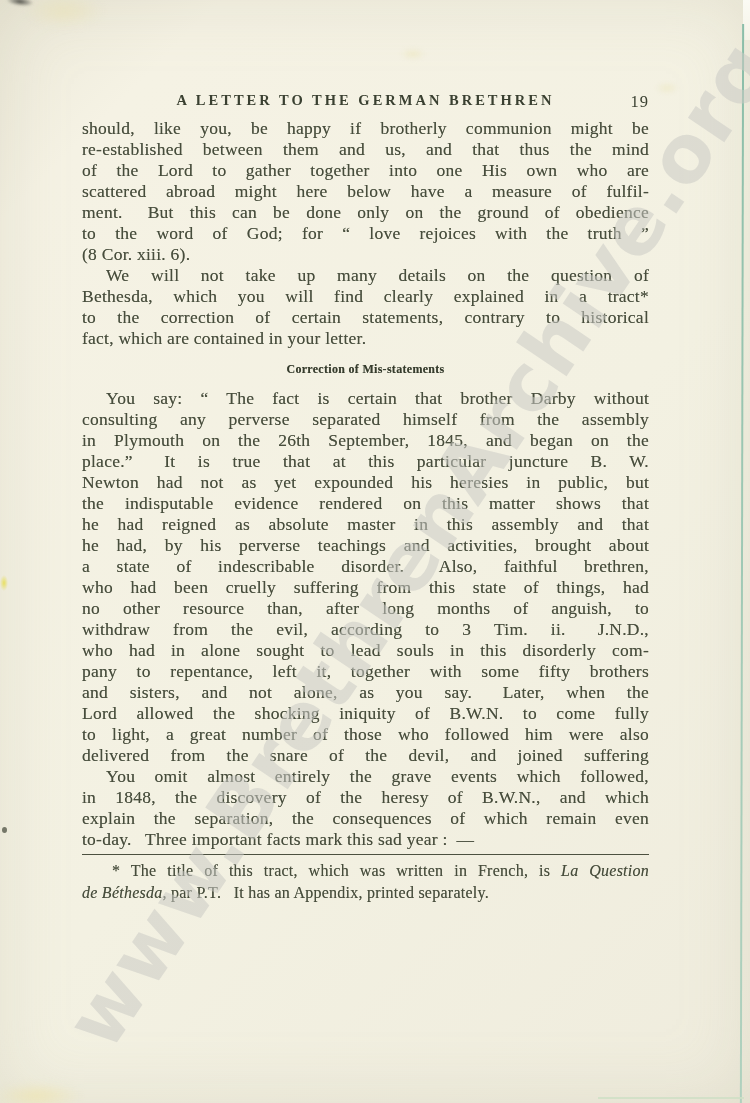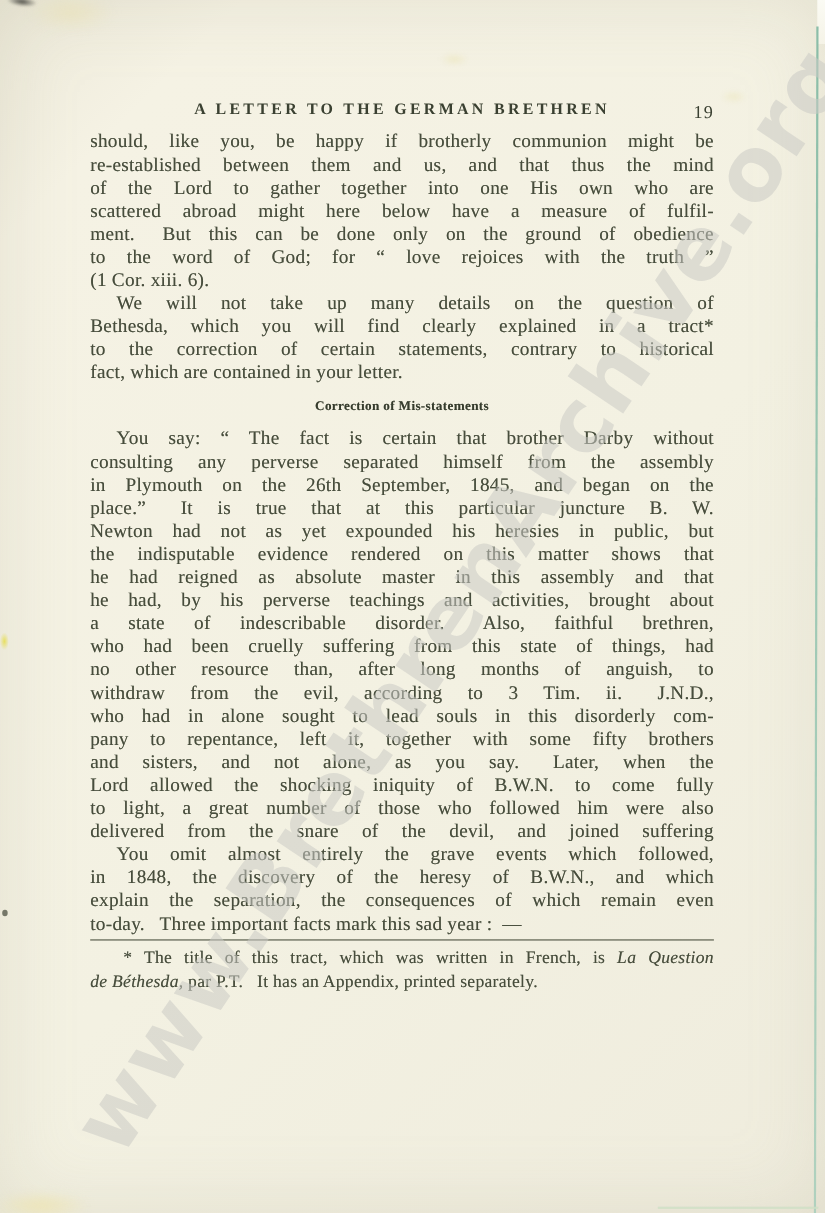--- a/index.html
+++ b/index.html
@@ -75,21 +75,21 @@
 
   <div class="bodycol">
 
     <div class="para">
       <div class="line">should, like you, be happy if brotherly communion might be</div>
       <div class="line">re-established between them and us, and that thus the mind</div>
       <div class="line">of the Lord to gather together into one His own who are</div>
       <div class="line">scattered abroad might here below have a measure of fulfil-</div>
       <div class="line">ment.  But this can be done only on the ground of obedience</div>
       <div class="line">to the word of God; for “ love rejoices with the truth ”</div>
-      <div class="line last">(1 Cor. xiii. 6).</div>
+      <div class="line last">(8 Cor. xiii. 6).</div>
     </div>
 
     <div class="para">
       <div class="line indent">We will not take up many details on the question of</div>
       <div class="line">Bethesda, which you will find clearly explained in a tract*</div>
       <div class="line">to the correction of certain statements, contrary to historical</div>
       <div class="line last">fact, which are contained in your letter.</div>
     </div>
 
     <div class="heading">Correction of Mis-statements</div>

